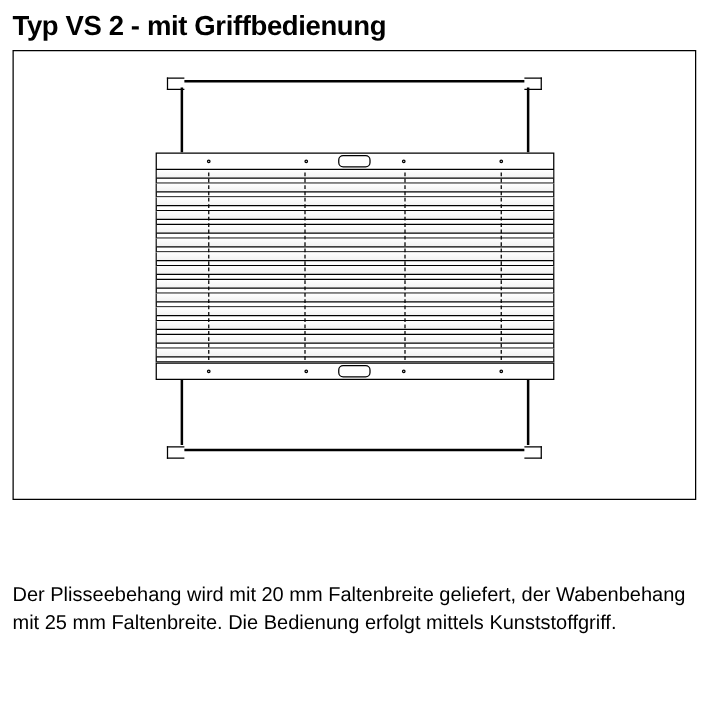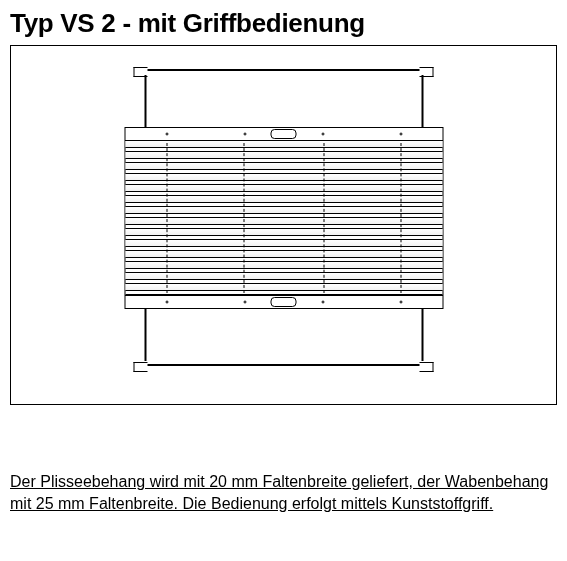--- a/index.html
+++ b/index.html
@@ -5,21 +5,21 @@
   * { box-sizing: border-box; margin: 0; padding: 0; }
   body {
     width: 567px;
     height: 561px;
     font-family: Arial, Helvetica, sans-serif;
     background: #fff;
     color: #000;
     padding: 8px 10px 10px 10px;
   }
   .title {
-    font-size: 26px;
+    font-size: 22px;
     font-weight: bold;
     margin-bottom: 6px;
     letter-spacing: -0.3px;
   }
   .figure-box {
     border: 1px solid #000;
     width: 547px;
     height: 360px;
     position: relative;
     background: #fff;
@@ -134,21 +134,20 @@
   .cord.c3 { left: 62%; }
   .cord.c4 { left: 85%; }
   .pleats-wrap { position: relative; }
   
   .rails-bottom { height: 52px; }
   .spacer { height: 60px; }
   .desc {
     font-size: 16px;
     line-height: 1.35;
     margin-top: 6px;
-    text-decoration: underline;
   }
 </style>
 </head>
 <body>
 
 <h1 class="title">Typ VS 2 - mit Griffbedienung</h1>
 
 <div class="figure-box">
   <div class="drawing">
 

